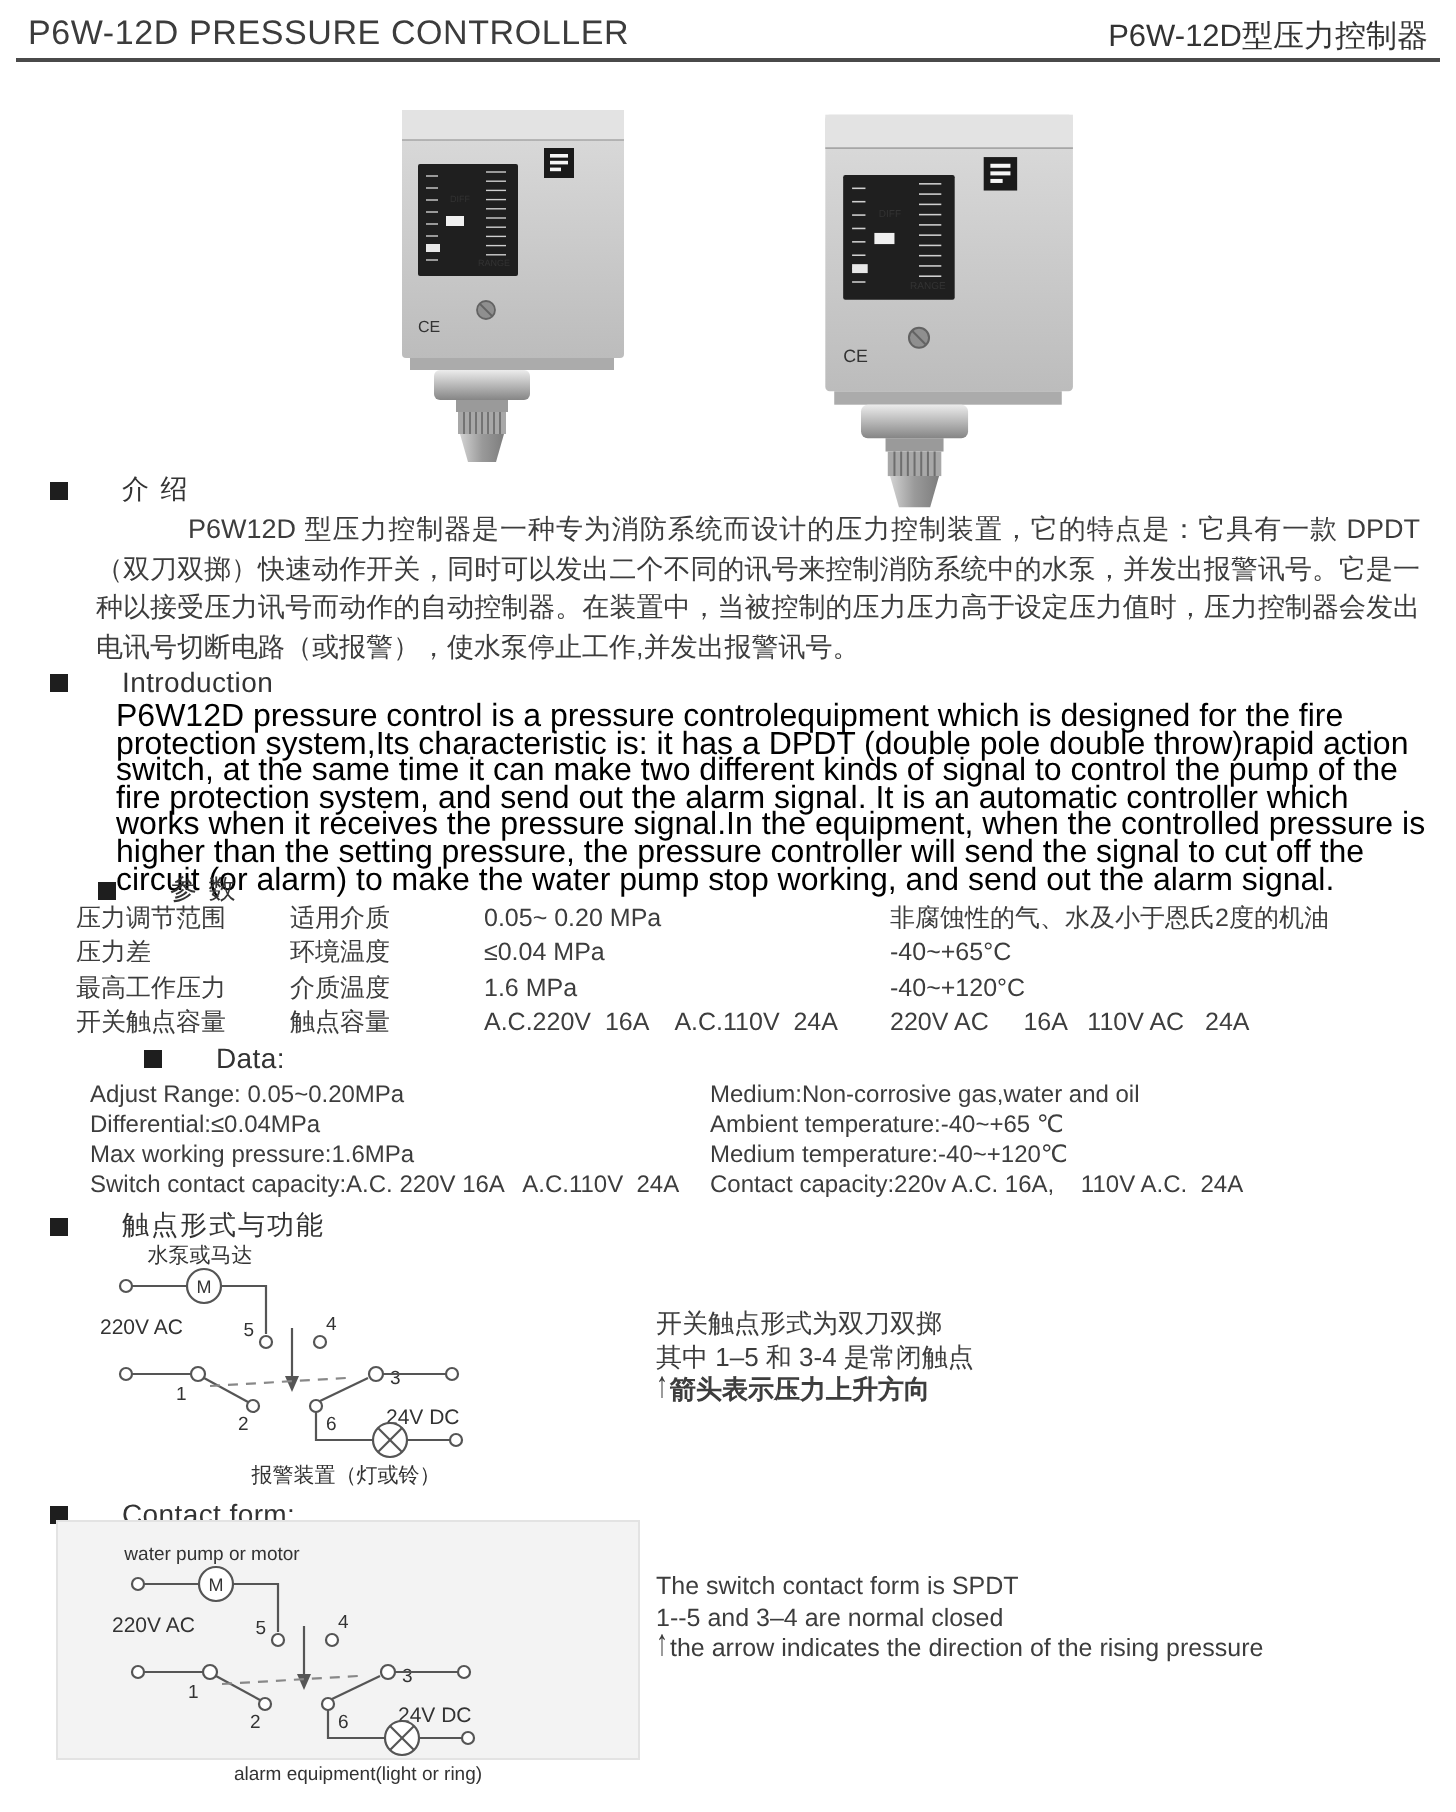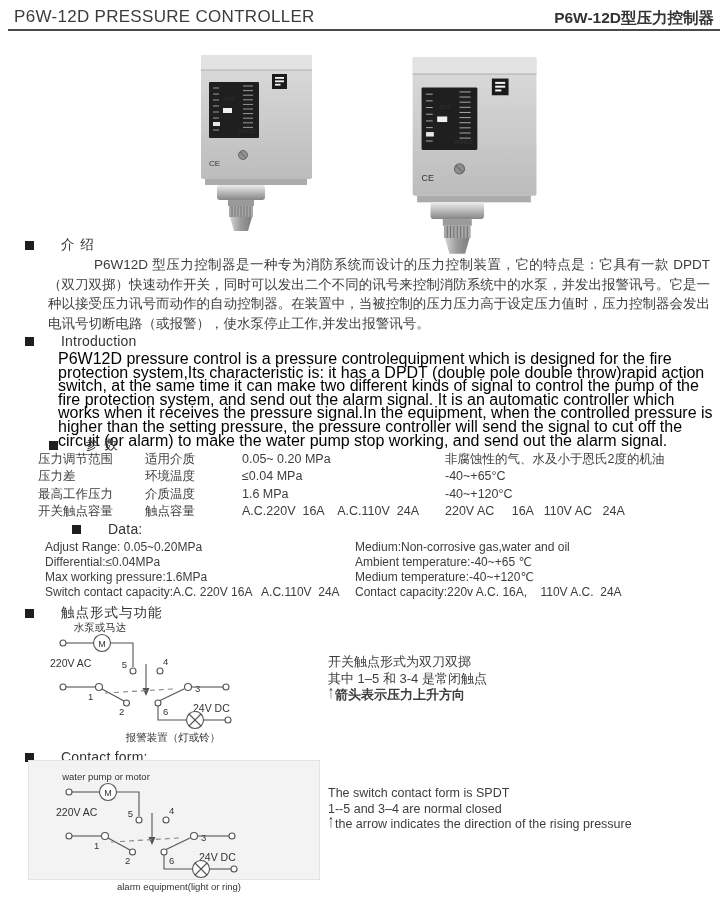--- a/index.html
+++ b/index.html
@@ -7,21 +7,21 @@
   .page {
     position:relative; width:728px; height:906px; margin:0 auto;
     background:#ffffff; overflow:hidden;
     font-family:"Liberation Sans","DejaVu Sans",sans-serif;
     color:#3a3a3a;
   }
   .abs { position:absolute; }
 
   
   .hdr-left  { left:14px; top:7px; font-size:17px; letter-spacing:.3px; color:#3c3c3c; }
-  .hdr-right { right:14px; top:8px; font-size:15.5px; font-weight:700; color:#333;margin-left:24px; }
+  .hdr-right { right:14px; top:8px; font-size:15.5px; font-weight:400; color:#333;margin-left:24px; }
   .hdr-rule  { left:8px; top:29px; width:712px; height:2px; background:#4a4a4a; }
 
   
   .sec { display:flex; align-items:center; gap:27px; }
   .sq { width:9px; height:9px; background:#1e1e1e; flex:0 0 auto; }
   .sec-t { font-size:13.5px; color:#333; letter-spacing:1px; }
   .sec-t.en { letter-spacing:.2px; font-size:14px; }
 
   .para-zh { left:48px; top:255px; width:662px; font-size:13.5px; line-height:19.5px;
              text-indent:46px; color:#3d3d3d; text-align:justify; }

